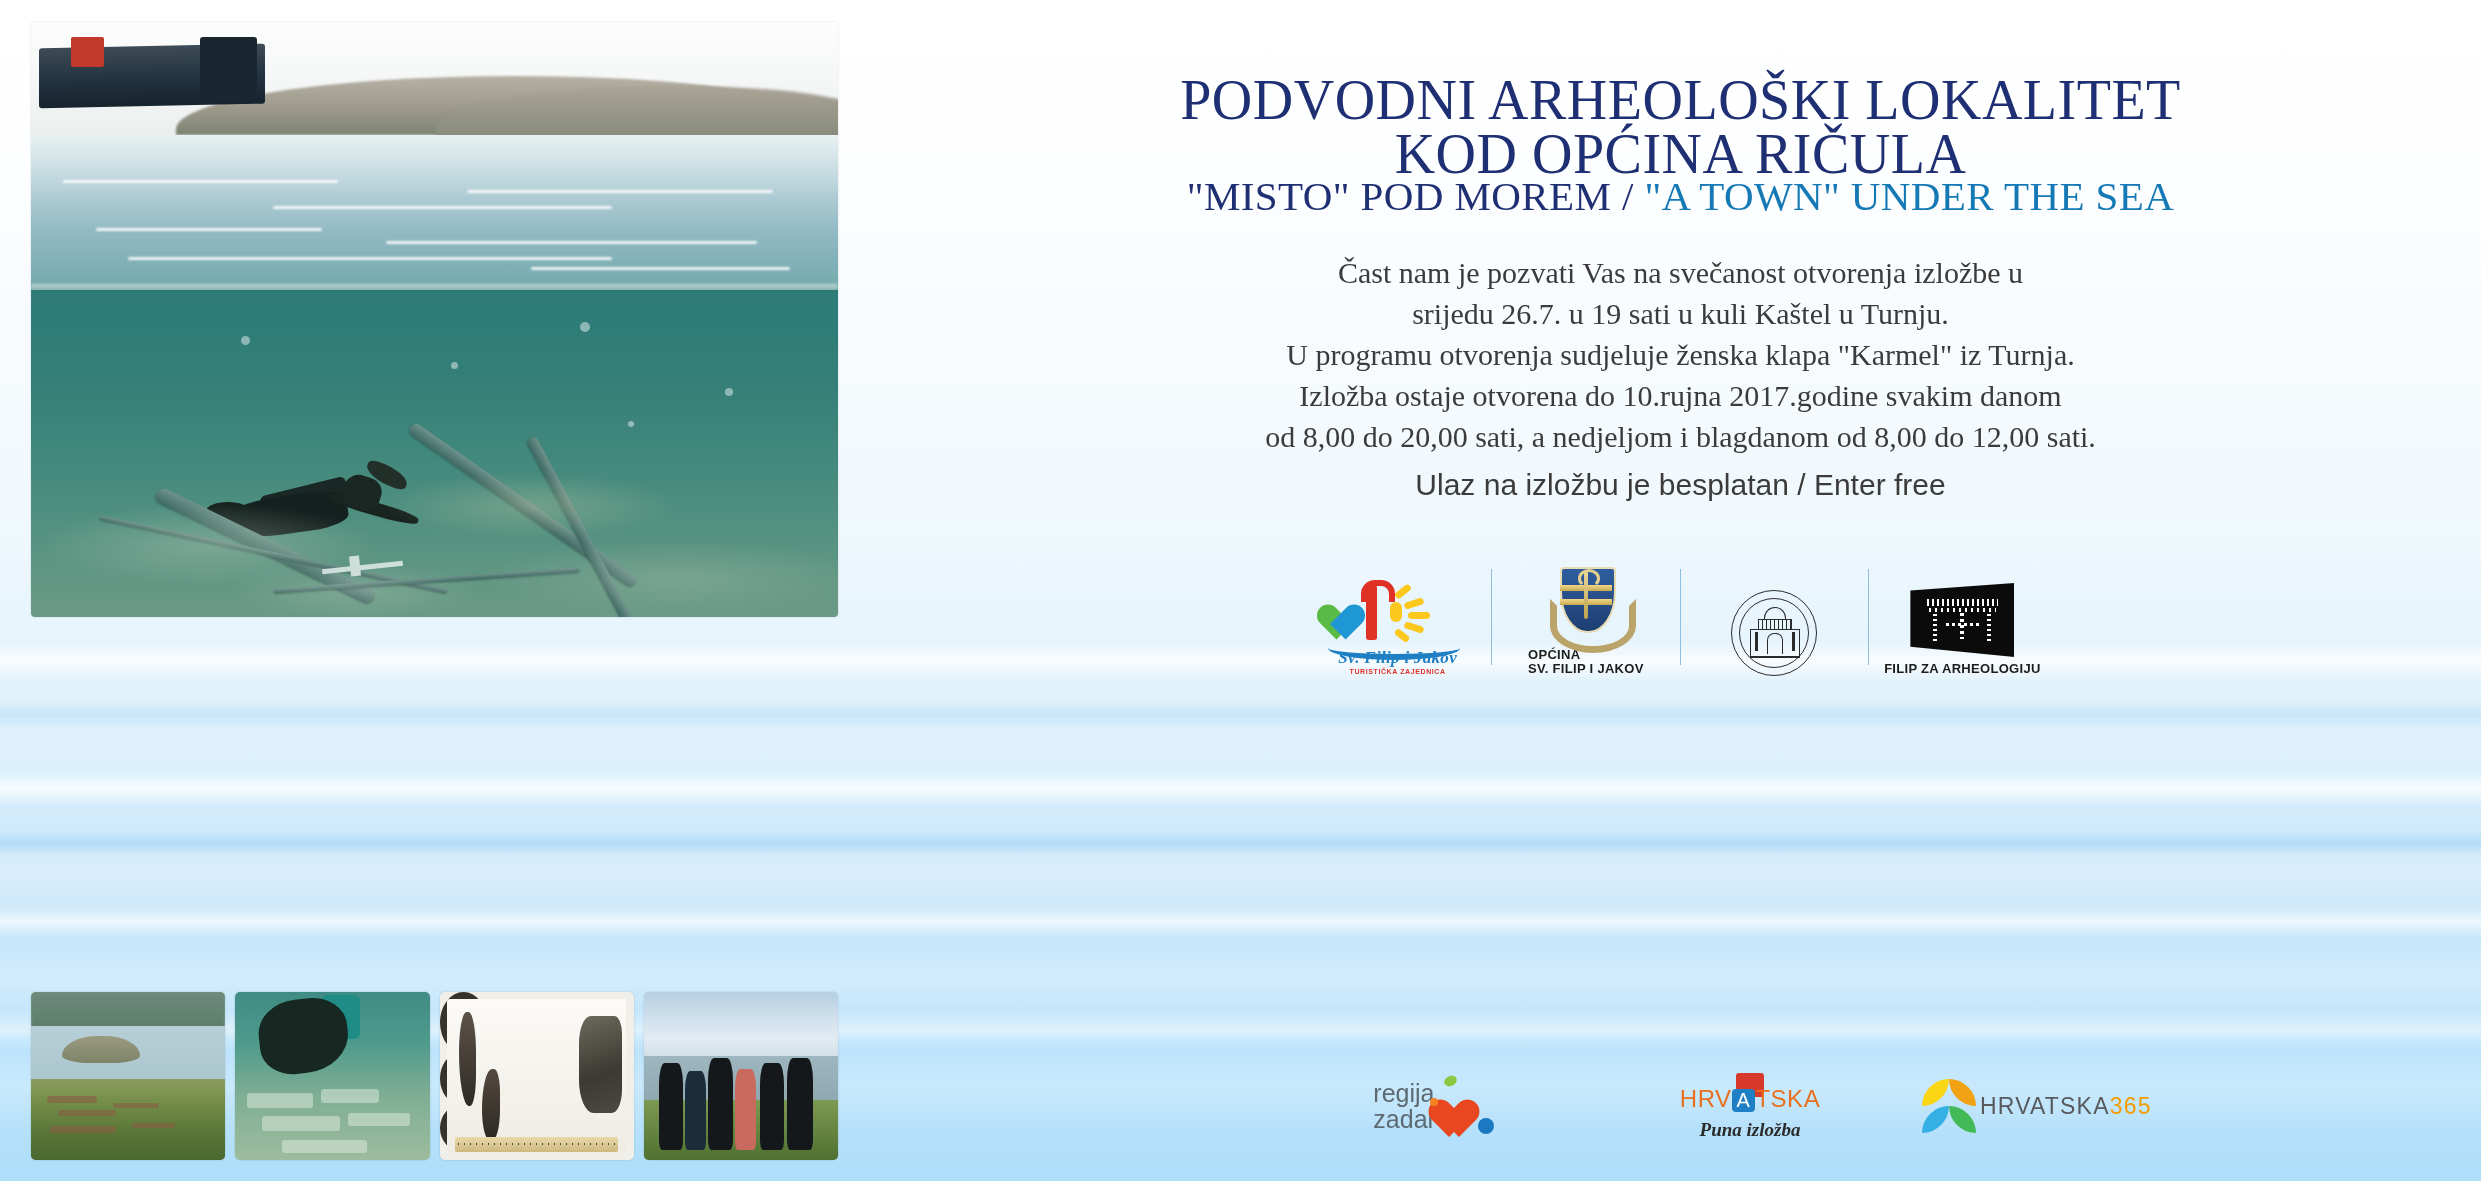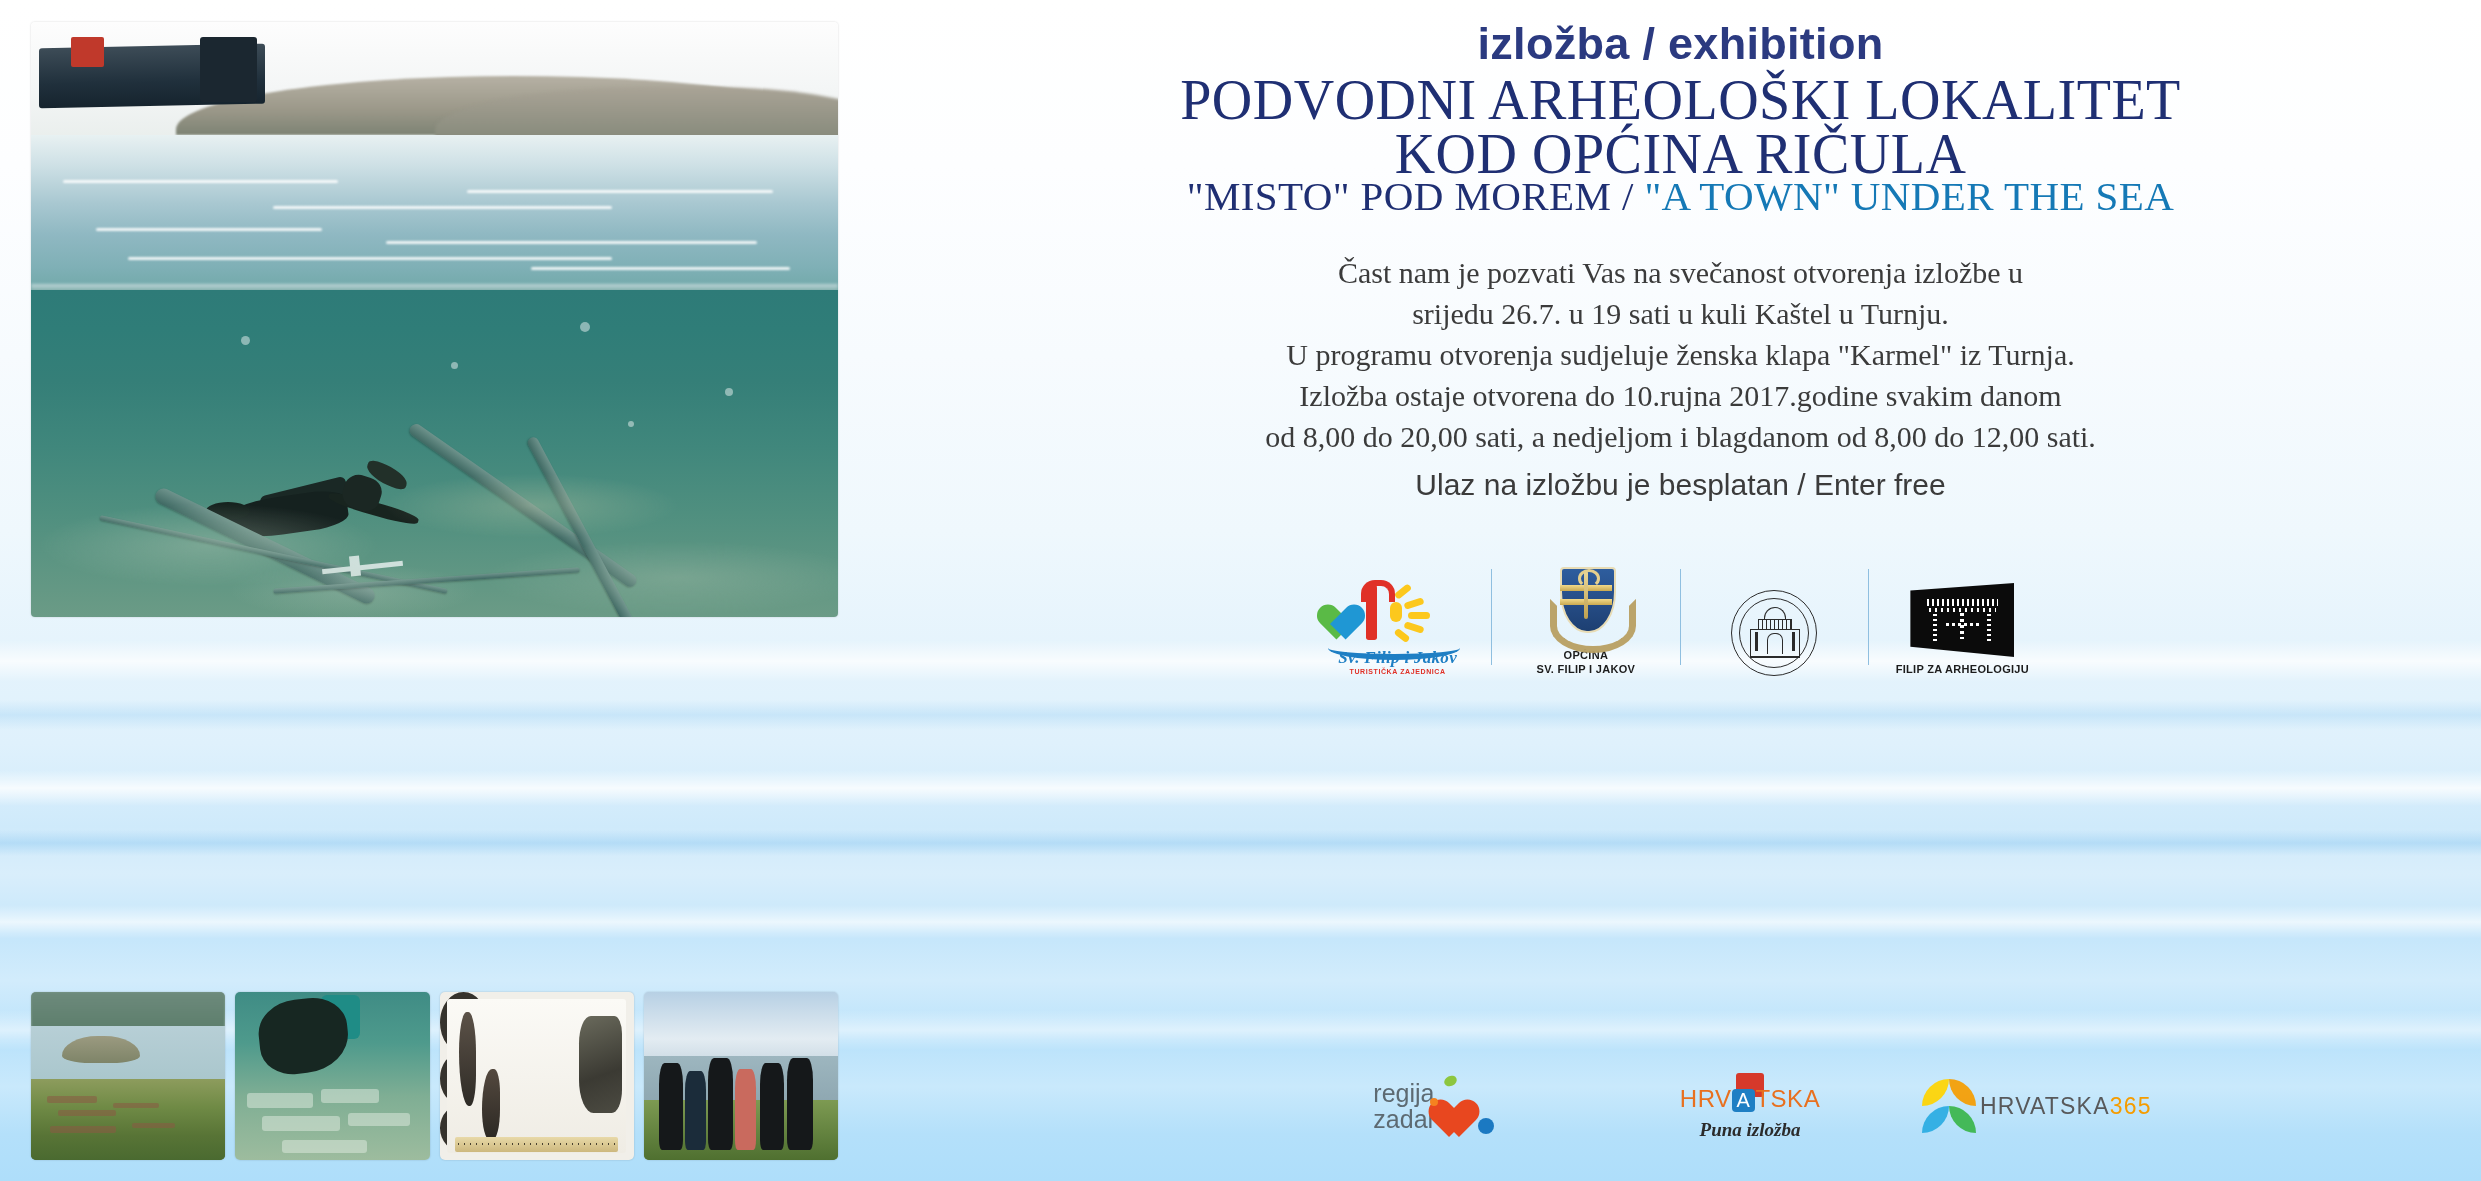--- a/index.html
+++ b/index.html
@@ -177,21 +177,21 @@
     font-family:"Liberation Sans", sans-serif;font-weight:300;
     font-size:30px;color:#3b3b3b;
   }
 
   
   .logo-row{position:absolute;left:430px;top:558px;width:740px;height:118px;
     display:flex;align-items:flex-end;}
   .logo-cell{position:relative;flex:1;height:118px;display:flex;
     flex-direction:column;align-items:center;justify-content:flex-end;}
   .divider{width:1px;height:96px;background:#8fbfe0;align-self:center;margin:0 6px;}
-  .lg-cap{font-size:11px;font-weight:700;color:#1c1c1c;text-align:center;
+  .lg-cap{font-size:13px;font-weight:700;color:#1c1c1c;text-align:left;
     line-height:14px;letter-spacing:.3px;margin-top:5px;}
 
   
   .l1wrap{position:relative;width:140px;height:96px;}
   .l1-heart{position:absolute;left:2px;top:10px;width:44px;height:48px;}
   .l1-heart:before,.l1-heart:after{content:"";position:absolute;width:22px;height:34px;
     border-radius:22px 22px 0 0;}
   .l1-heart:before{left:0;background:#5aba46;transform:rotate(-45deg);transform-origin:100% 100%;}
   .l1-heart:after{left:0;background:#1f97d4;transform:rotate(45deg);transform-origin:0 100%;}
   .l1-red{position:absolute;left:38px;top:2px;width:11px;height:58px;background:#e03127;
@@ -389,21 +389,20 @@
       <div class="person" style="left:33%;width:13%;height:55%;"></div>
       <div class="person" style="left:47%;width:11%;height:48%;background:#c96a5e;"></div>
       <div class="person" style="left:60%;width:12%;height:52%;"></div>
       <div class="person" style="left:74%;width:13%;height:55%;"></div>
     </div>
 
   </div>
 
   <div class="right">
 
-    <div class="t-kicker">izložba / exhibition</div>
 
     <div class="t-l1">PODVODNI ARHEOLOŠKI LOKALITET</div>
 
     <div class="t-l2">KOD OPĆINA RIČULA</div>
 
     <div class="t-l3">
       <span class="hr">"MISTO" POD MOREM / </span><span class="en">"A TOWN" UNDER THE SEA</span>
     </div>
 
     <div class="body-block">

